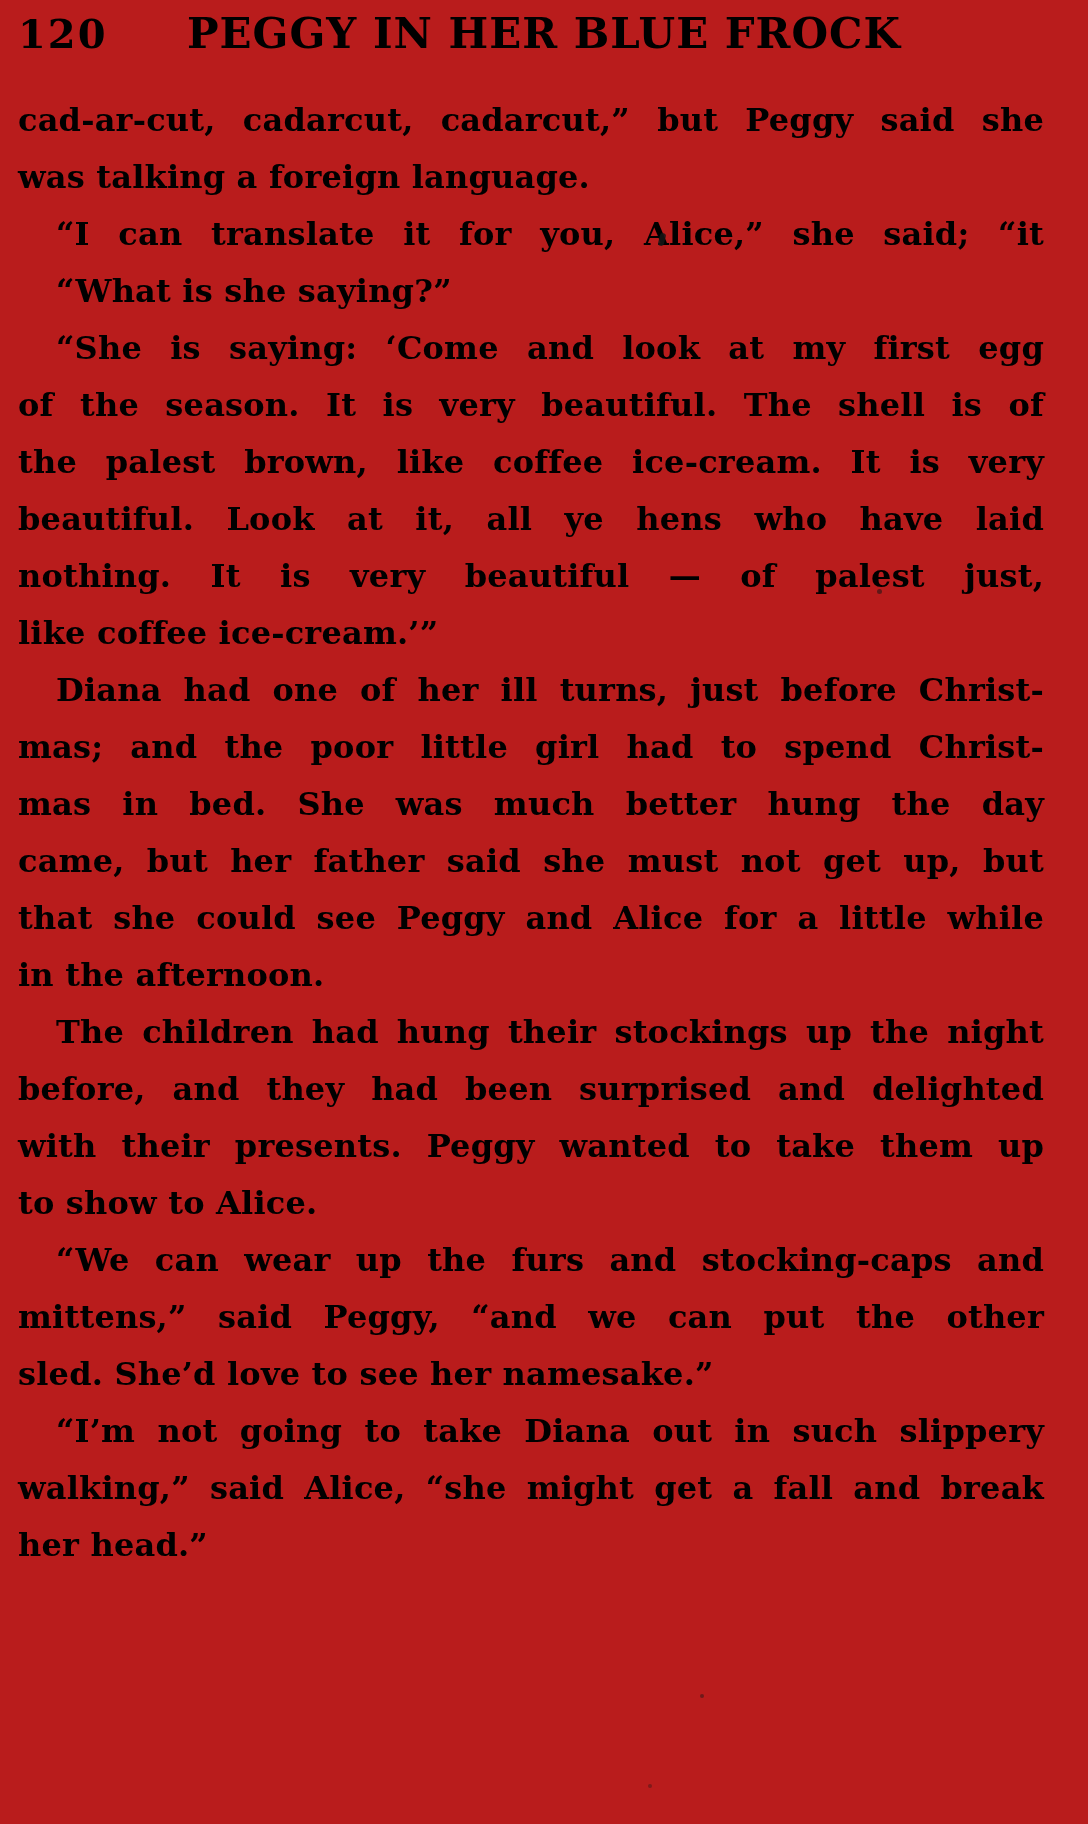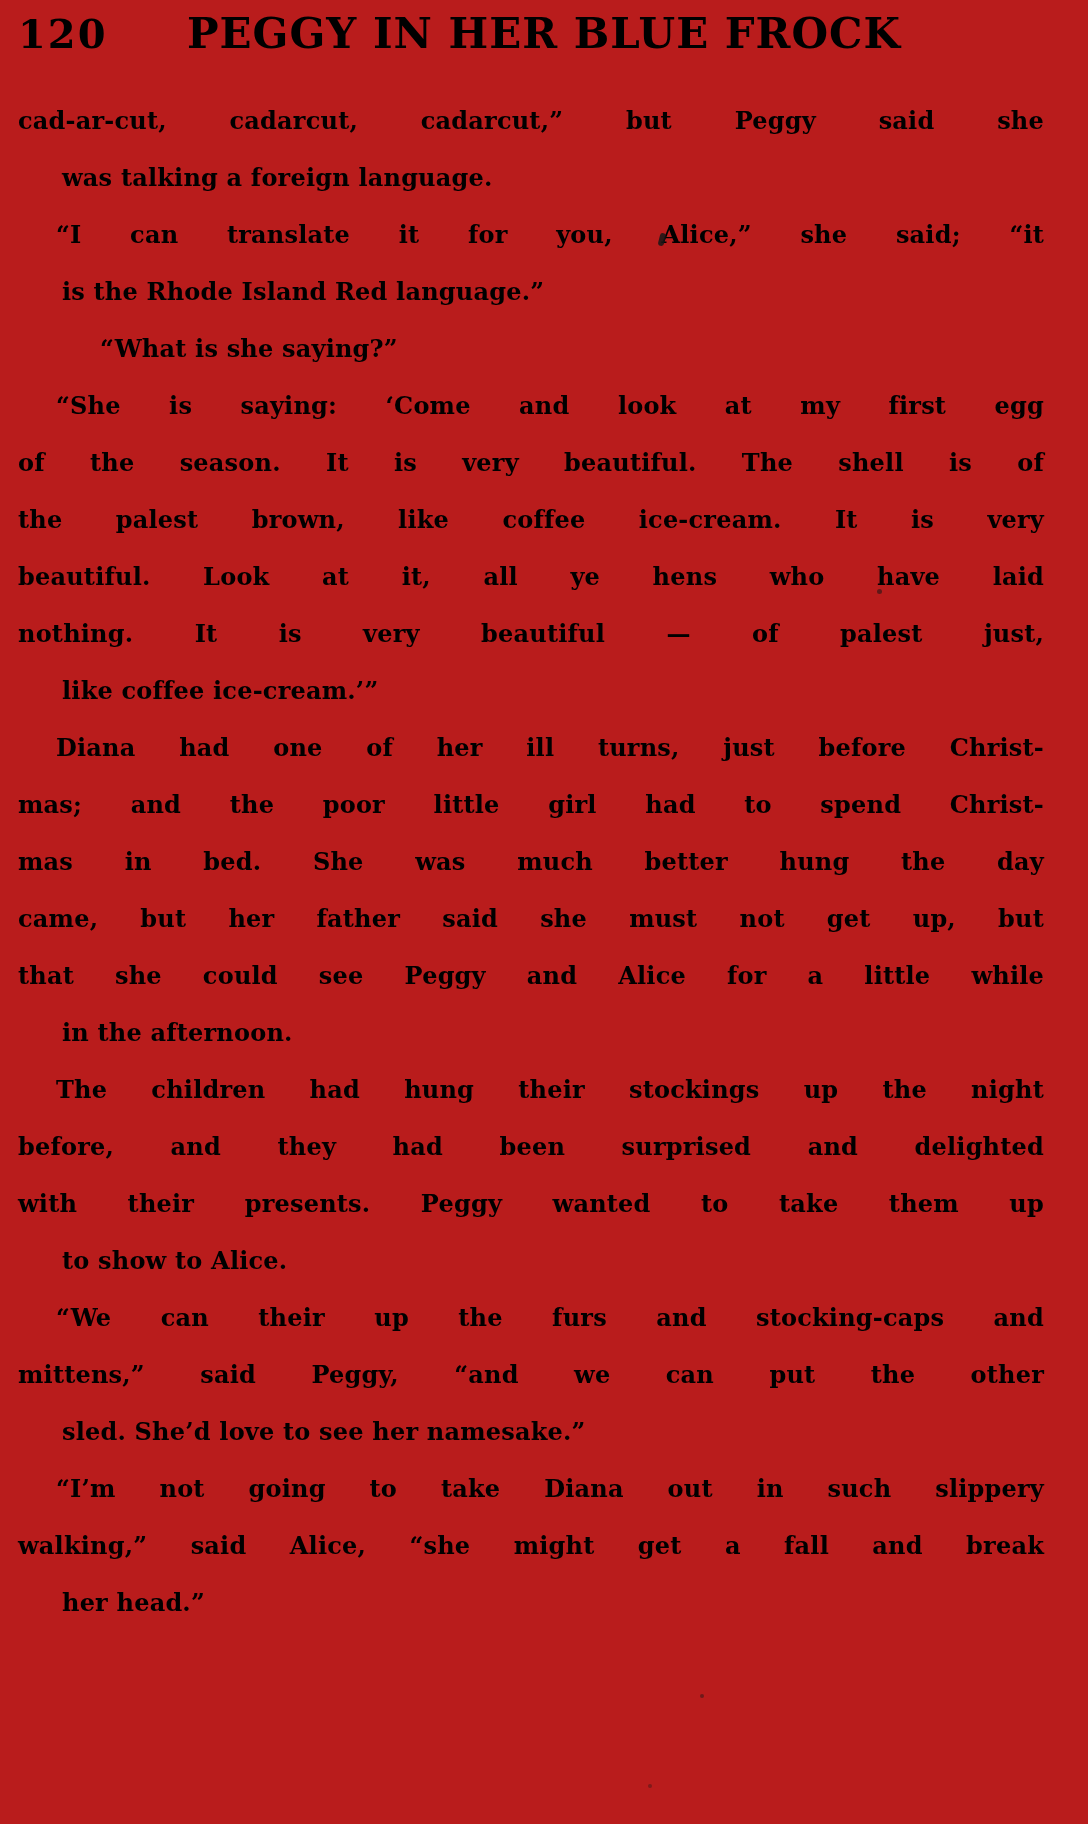--- a/index.html
+++ b/index.html
@@ -36,33 +36,32 @@
     padding-top: 2px;
   }
   .body-text {
     position: absolute;
     top: 92px;
     left: 18px;
     width: 1026px;
   }
   .paragraph { margin: 0; padding: 0; }
   .line {
-    font-size: 24px;
+    font-size: 32px;
     line-height: 57px;
     height: 57px;
     letter-spacing: 0.2px;
     text-align: justify;
     text-align-last: justify;
     text-justify: inter-word;
     overflow: visible;
   }
   .line.left {
     text-align: right;
     text-align-last: left;
-    margin-left: 44px;
   }
   .line.indent { padding-left: 38px; }
   .speck {
     position: absolute;
     background: #161616;
     border-radius: 50%;
   }
   #speck-1 { left: 659px; top: 233px; width: 6px; height: 13px; border-radius: 3px; transform: rotate(14deg); opacity: 0.85; }
   #speck-2 { left: 877px; top: 589px; width: 5px; height: 5px; opacity: 0.55; }
   #speck-3 { left: 700px; top: 1694px; width: 4px; height: 4px; opacity: 0.45; }
@@ -80,21 +79,20 @@
 
   <div class="body-text">
 
     <div class="paragraph">
       <div class="line">cad-ar-cut, cadarcut, cadarcut,” but Peggy said she</div>
       <div class="line left">was talking a foreign language.</div>
     </div>
 
     <div class="paragraph">
       <div class="line indent">“I can translate it for you, Alice,” she said; “it</div>
-      <div class="line left">is the Rhode Island Red language.”</div>
     </div>
 
     <div class="paragraph">
       <div class="line indent left">“What is she saying?”</div>
     </div>
 
     <div class="paragraph">
       <div class="line indent">“She is saying: ‘Come and look at my first egg</div>
       <div class="line">of the season. It is very beautiful. The shell is of</div>
       <div class="line">the palest brown, like coffee ice-cream. It is very</div>
@@ -114,21 +112,21 @@
 
     <div class="paragraph">
       <div class="line indent">The children had hung their stockings up the night</div>
       <div class="line">before, and they had been surprised and delighted</div>
       <div class="line">with their presents. Peggy wanted to take them up</div>
       <div class="line left">to show to Alice.</div>
     </div>
 
 
     <div class="paragraph">
-      <div class="line indent">“We can their up the furs and stocking-caps and</div>
+      <div class="line indent">“We can wear up the furs and stocking-caps and</div>
       <div class="line">mittens,” said Peggy, “and we can put the other</div>
       <div class="line left">sled. She’d love to see her namesake.”</div>
     </div>
 
     <div class="paragraph">
       <div class="line indent">“I’m not going to take Diana out in such slippery</div>
       <div class="line">walking,” said Alice, “she might get a fall and break</div>
       <div class="line left">her head.”</div>
     </div>
 

